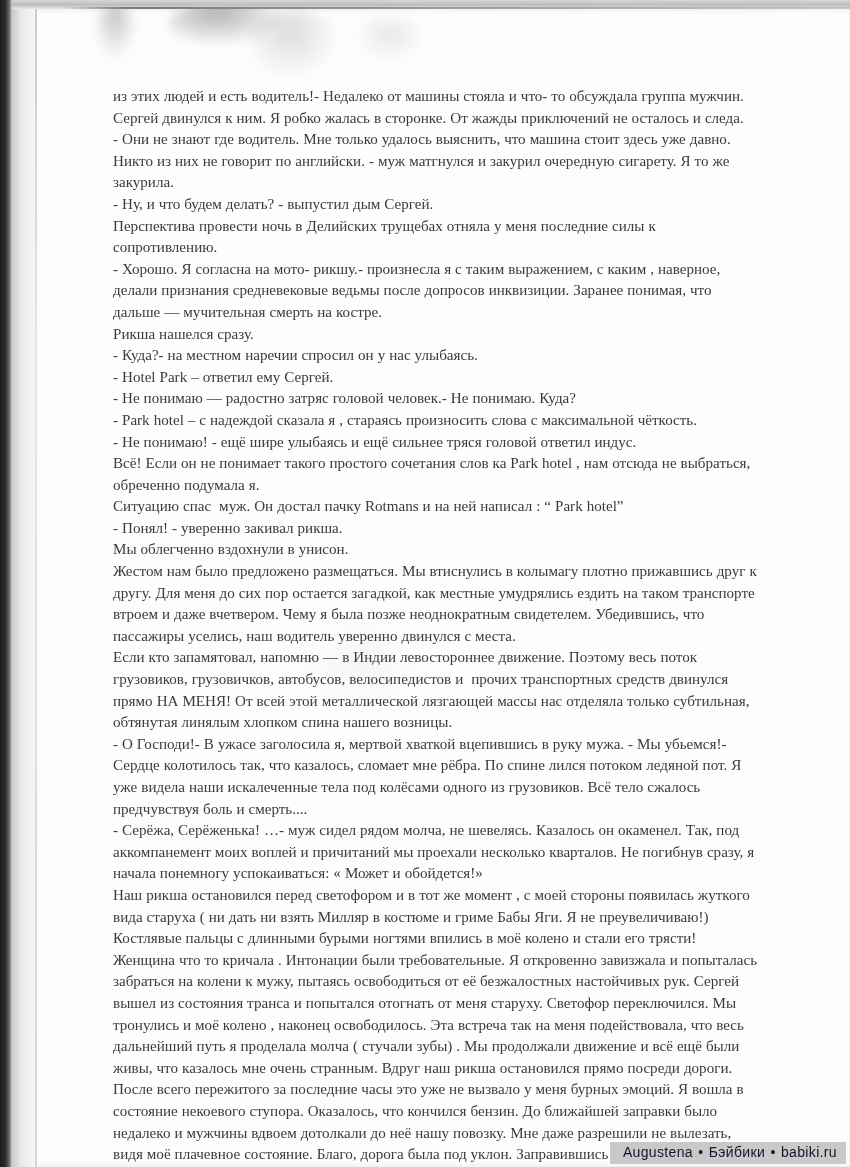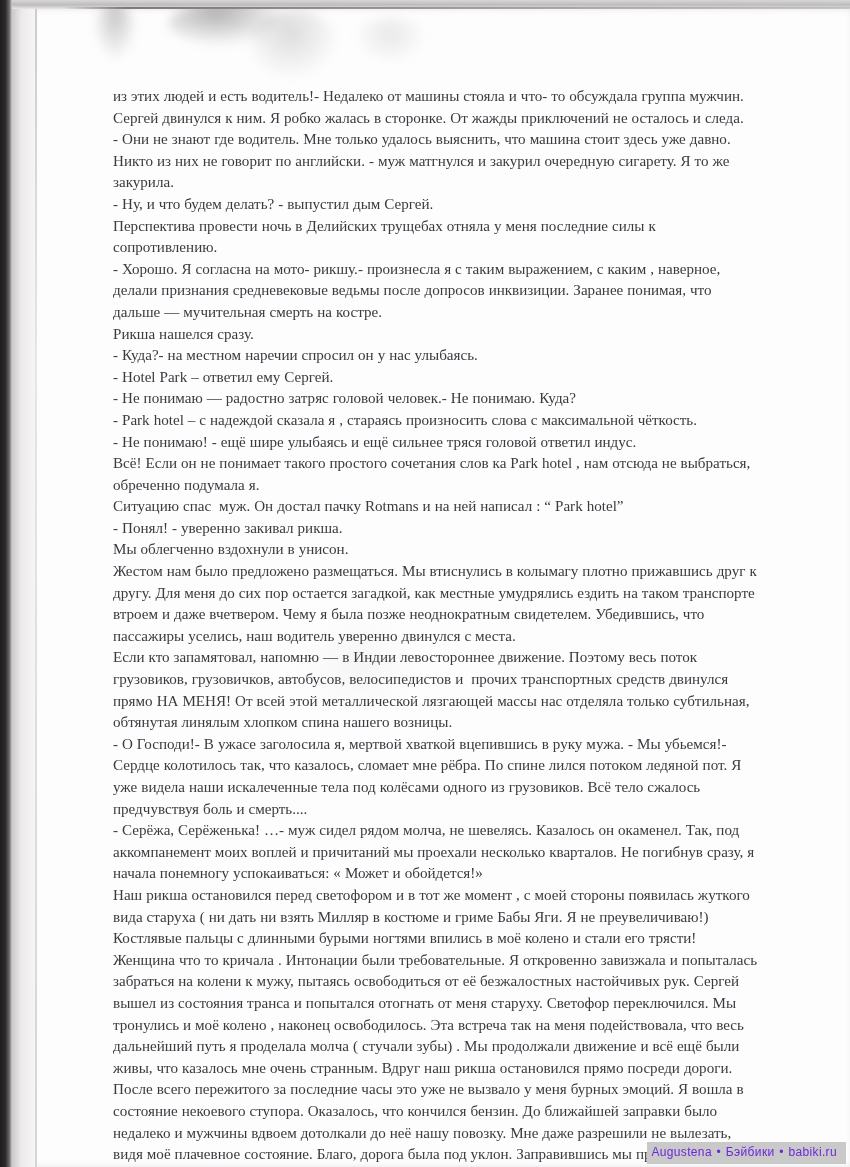--- a/index.html
+++ b/index.html
@@ -106,25 +106,25 @@
     white-space: pre-wrap;
   }
 
   
   #watermark {
     position: absolute;
     right: 4px;
     bottom: 3px;
     z-index: 12;
     background: #c9c9c9;
-    color: #6d28d9;
+    color: #0f172a;
     font-family: "Liberation Sans", "DejaVu Sans", sans-serif;
-    font-size: 12px;
+    font-size: 14px;
     line-height: 19px;
-    padding: 1px 9px 2px 4px;
+    padding: 1px 9px 2px 13px;
     letter-spacing: .35px;
     white-space: nowrap;
   }
   #watermark .wm-dot { padding: 0 1px; }
 </style>
 </head>
 <body>
 
 <div id="scan-page">
 

